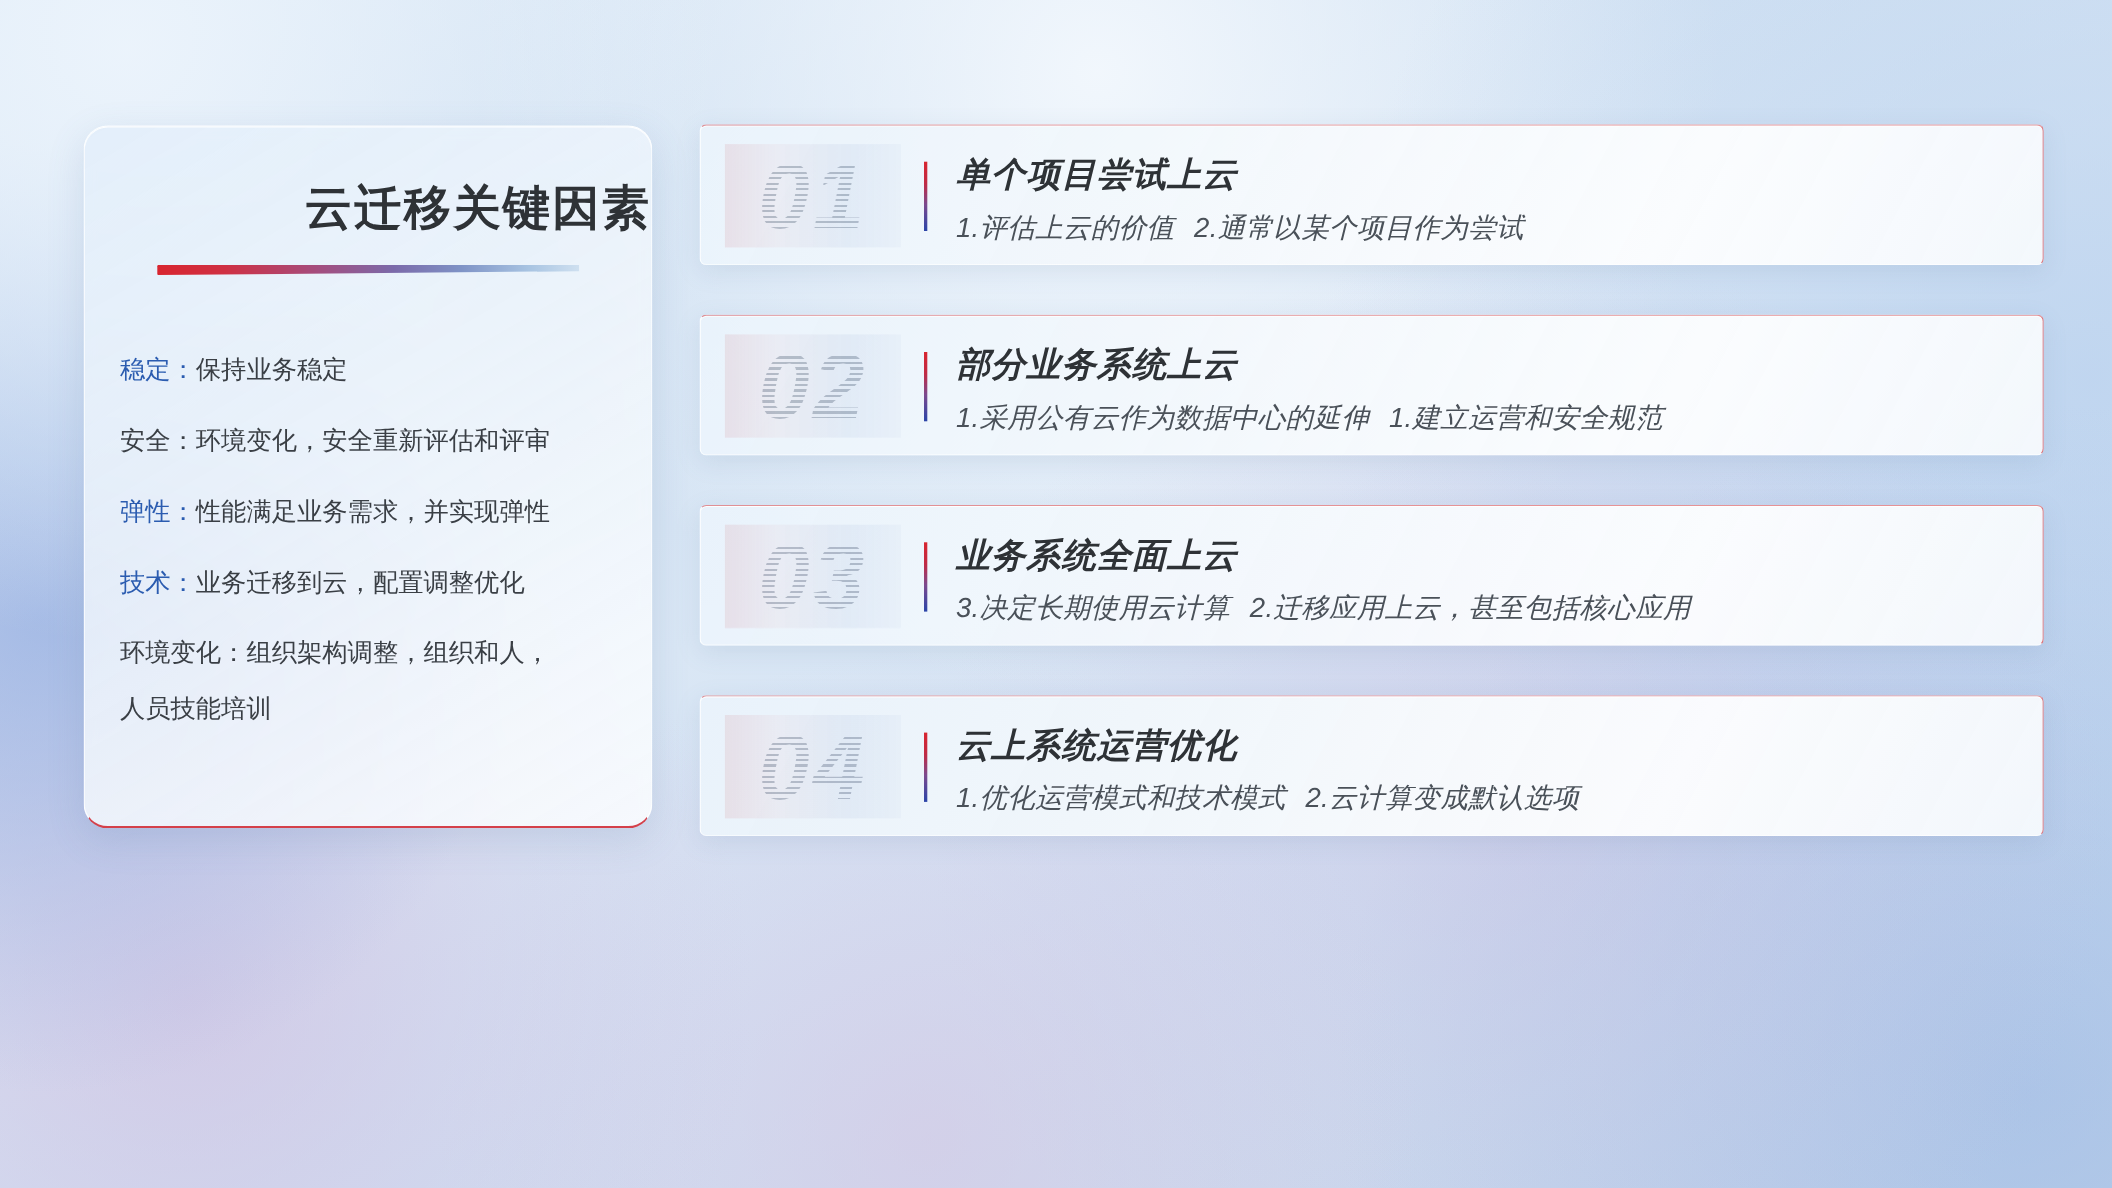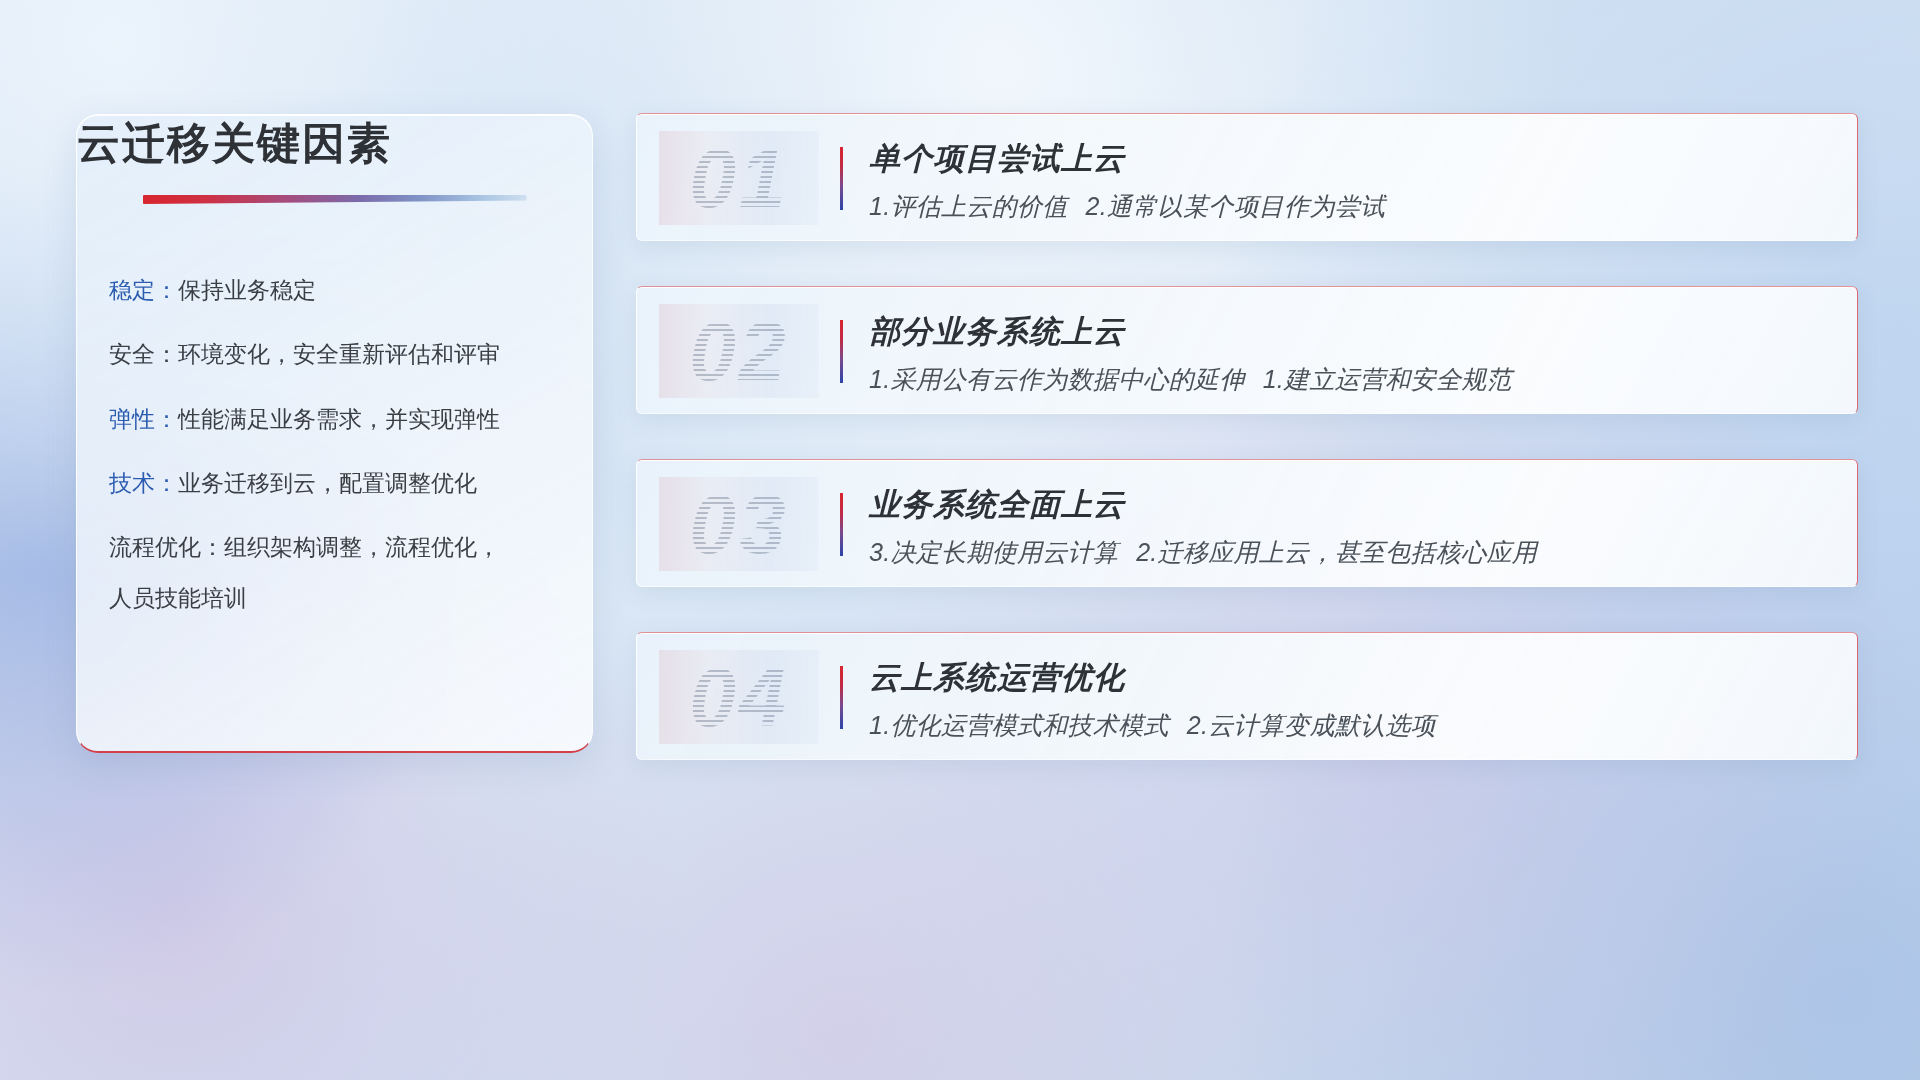--- a/index.html
+++ b/index.html
@@ -25,21 +25,21 @@
     position:absolute; left:76px; top:114px; width:517px; height:639px;
     border-radius:22px;
     background:linear-gradient(150deg, rgba(226,238,250,0.86) 0%, rgba(240,246,252,0.80) 42%, rgba(250,252,254,0.88) 100%);
     border:1px solid rgba(255,255,255,0.85);
     border-bottom:2px solid #d4404a;
     box-shadow:0 10px 34px rgba(90,120,160,0.16), inset 0 1px 0 rgba(255,255,255,0.9);
     backdrop-filter:blur(6px);
     overflow:hidden;
   }
   .panel-title{
-    text-align:left;
+    margin-top:46px; text-align:right;
     font-size:43px; font-weight:bold; letter-spacing:2px;
     color:#2e3236;
   }
   .title-rule{
     margin:22px auto 0; width:384px; height:9px;
     background:linear-gradient(90deg,#d8252f 0%,#cf3043 16%,#a44d7e 38%,#7b6aaa 56%,#7f93c6 72%,#a8c4e2 88%,#cfe0f0 100%);
     border-radius:1px;
     clip-path:polygon(0 0,100% 0,100% 62%,0 100%);
   }
   .factors{ margin:74px 0 0 32px; }
@@ -119,21 +119,21 @@
 
     <div class="factor-row">
       <span class="factor-label">弹性：</span><span>性能满足业务需求，并实现弹性</span>
     </div>
 
     <div class="factor-row">
       <span class="factor-label">技术：</span><span>业务迁移到云，配置调整优化</span>
     </div>
 
     <div class="factor-row" style="margin-bottom:26px">
-      <span class="factor-label plain">流程优化：</span><span>组织架构调整，流程优化，</span>
+      <span class="factor-label plain">环境变化：</span><span>组织架构调整，组织和人，</span>
     </div>
 
     <div class="factor-row">
       <span class="factor-label plain"></span><span>人员技能培训</span>
     </div>
 
   </div>
 </div>
 
 <div class="cards">

